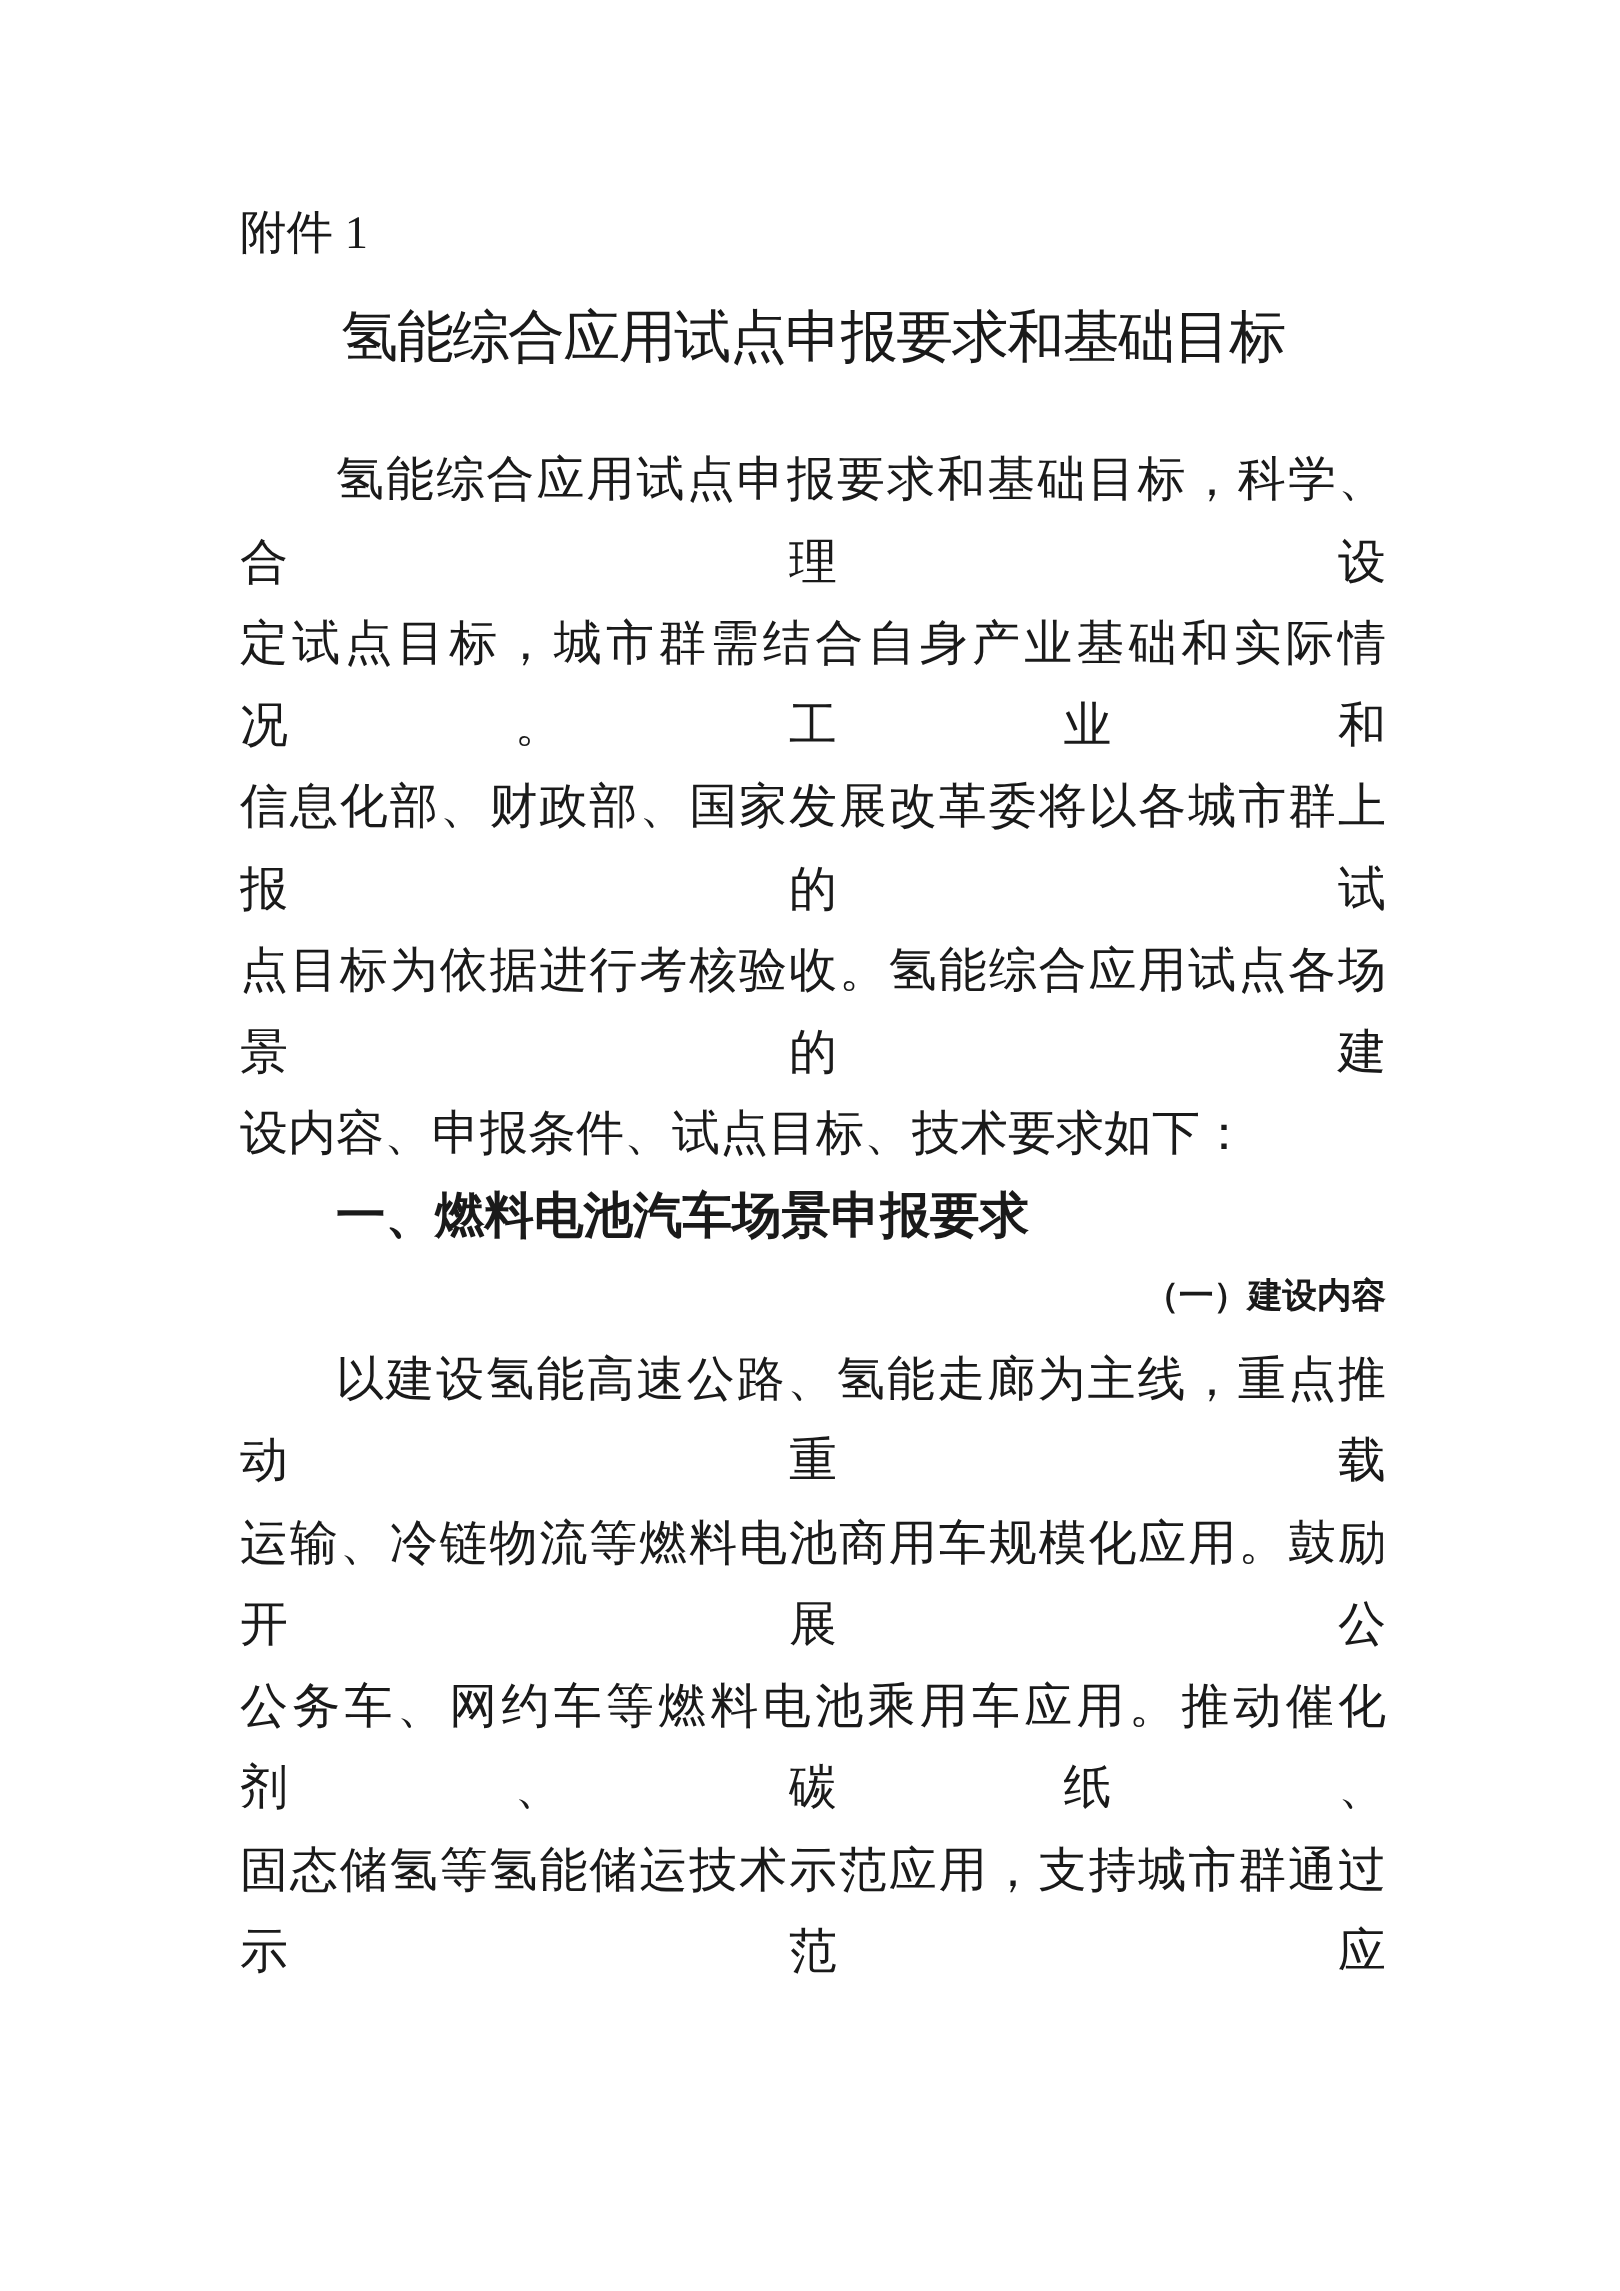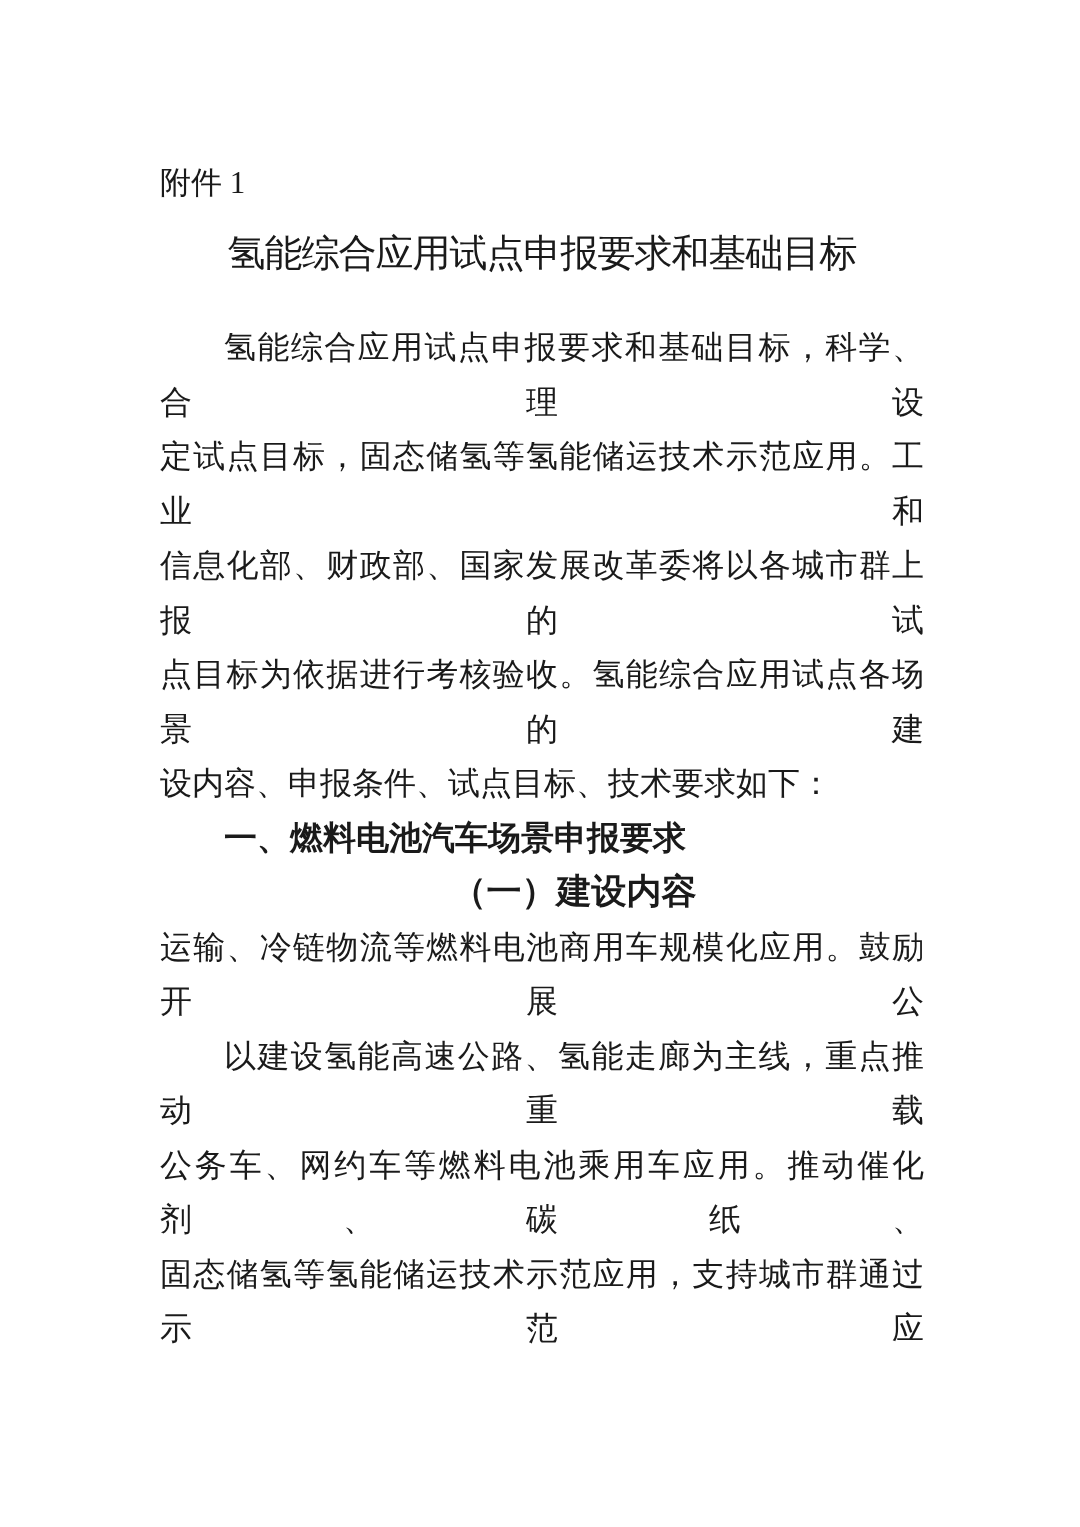--- a/index.html
+++ b/index.html
@@ -8,21 +8,20 @@
     background: #ffffff;
   }
   .page {
     position: relative;
     width: 1080px;
     height: 1354px;
     background: #ffffff;
     color: #1a1a1a;
     font-family: "Liberation Serif", "DejaVu Serif", serif;
     overflow: hidden;
-    margin-top: 28px;
   }
   .content {
     position: absolute;
     left: 160px;
     top: 0;
     width: 764px;
   }
   .attachment {
     margin-top: 136px;
     font-size: 31px;
@@ -61,24 +60,24 @@
     font-family: Liberation Sans, sans-serif;
     font-weight: 700;
     font-size: 33px;
     line-height: 54.5px;
     text-indent: 64px;
     text-align: left;
   }
   .heading2 {
     font-family: "Liberation Serif", "DejaVu Serif", serif;
     font-weight: 700;
-    font-size: 35px;
+    font-size: 23px;
     line-height: 54.5px;
     text-indent: 64px;
-    text-align: center;
+    text-align: right;
   }
   .page-number {
     position: absolute;
     left: 0;
     right: 0;
     top: 1406px;
     text-align: center;
     font-size: 26px;
     line-height: 32px;
     color: #222222;
@@ -86,26 +85,26 @@
 </style>
 </head>
 <body>
 
 <div class="page">
   <div class="content">
     <div class="attachment">附件 1</div>
     <h1 class="title">氢能综合应用试点申报要求和基础目标</h1>
     <div class="body">
         <div class="line indent">氢能综合应用试点申报要求和基础目标，科学、合理设</div>
-        <div class="line">定试点目标，固态储氢等氢能储运技术示范应用。工业和</div>
+        <div class="line">定试点目标，城市群需结合自身产业基础和实际情况。工业和</div>
         <div class="line">信息化部、财政部、国家发展改革委将以各城市群上报的试</div>
         <div class="line">点目标为依据进行考核验收。氢能综合应用试点各场景的建</div>
         <div class="line last">设内容、申报条件、试点目标、技术要求如下：</div>
         <div class="heading1">一、燃料电池汽车场景申报要求</div>
         <div class="heading2">（一）建设内容</div>
+        <div class="line indent">以建设氢能高速公路、氢能走廊为主线，重点推动重载</div>
         <div class="line">运输、冷链物流等燃料电池商用车规模化应用。鼓励开展公</div>
-        <div class="line indent">以建设氢能高速公路、氢能走廊为主线，重点推动重载</div>
         <div class="line">公务车、网约车等燃料电池乘用车应用。推动催化剂、碳纸、</div>
         <div class="line">固态储氢等氢能储运技术示范应用，支持城市群通过示范应</div>
       </div>
   </div>
   <div class="page-number">1</div>
 </div>
 
 </body></html>

